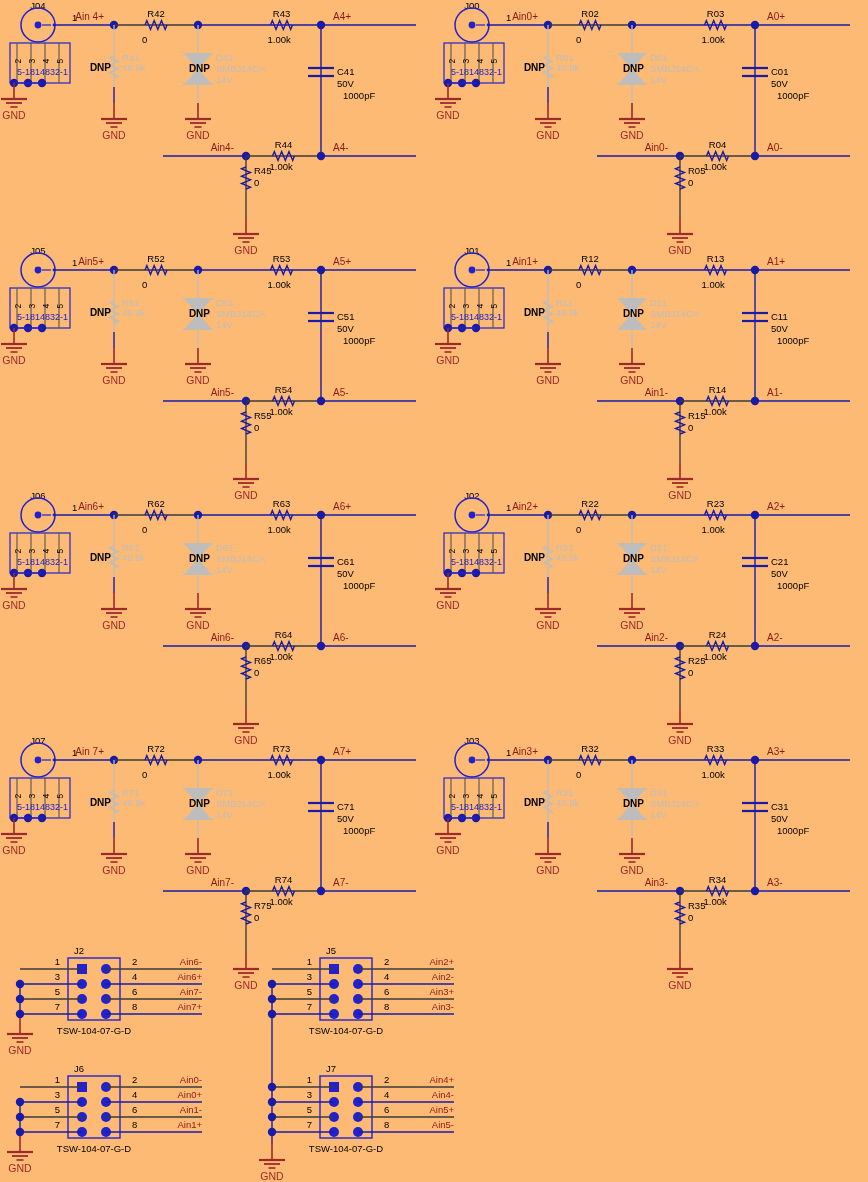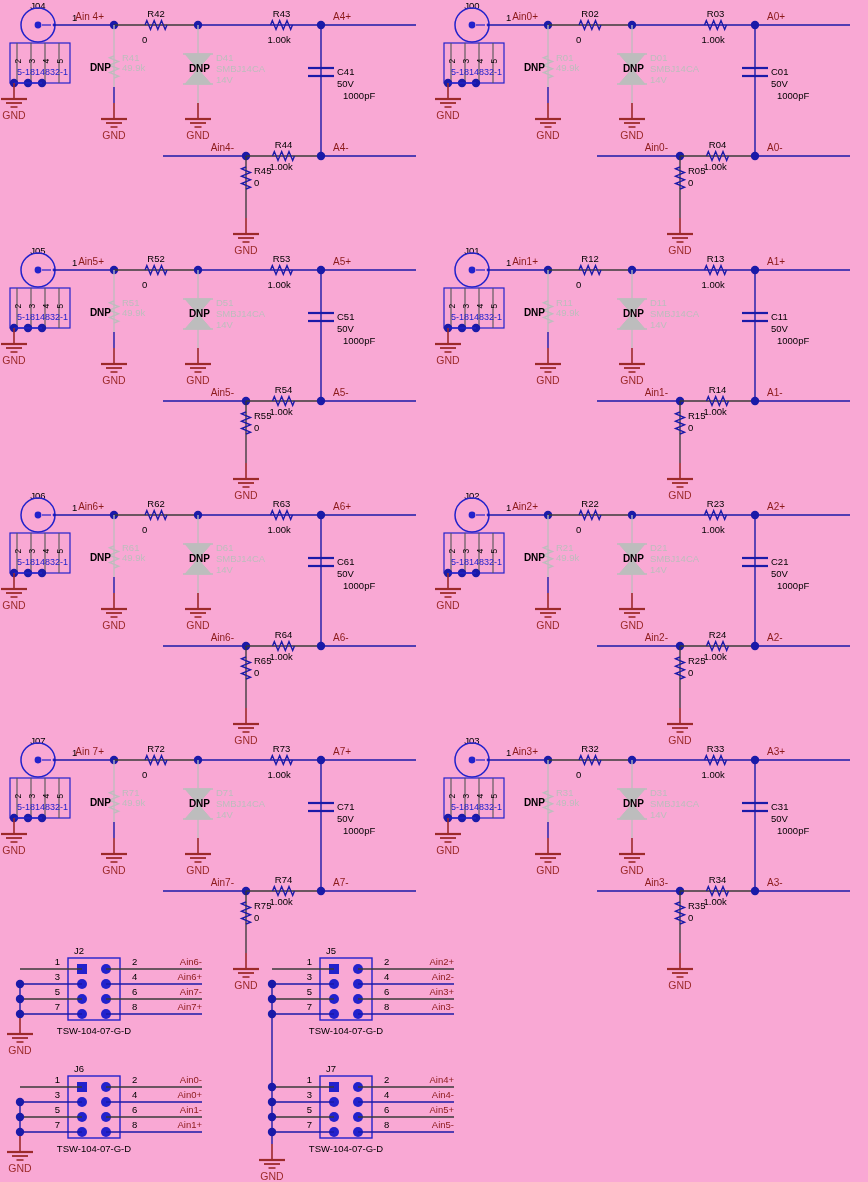--- a/index.html
+++ b/index.html
@@ -1,17 +1,17 @@
 <!DOCTYPE html>
 <html><head>
 <meta charset="utf-8">
 <style>
   html,body{margin:0;padding:0;background:#ffffff;}
   body{width:868px;height:1182px;font-family:"Liberation Sans",sans-serif;}
-  #sheet{position:relative;width:868px;height:1182px;overflow:hidden;background:#f9a8d4;}
+  #sheet{position:relative;width:868px;height:1182px;overflow:hidden;background:#fdba74;}
   svg{display:block;}
   text{font-family:"Liberation Sans",sans-serif;}
 </style>
 </head>
 <body>
 
 <div id="sheet">
   <svg id="canvas" width="868" height="1182" viewBox="0 0 868 1182">
       <g>
         <g>

